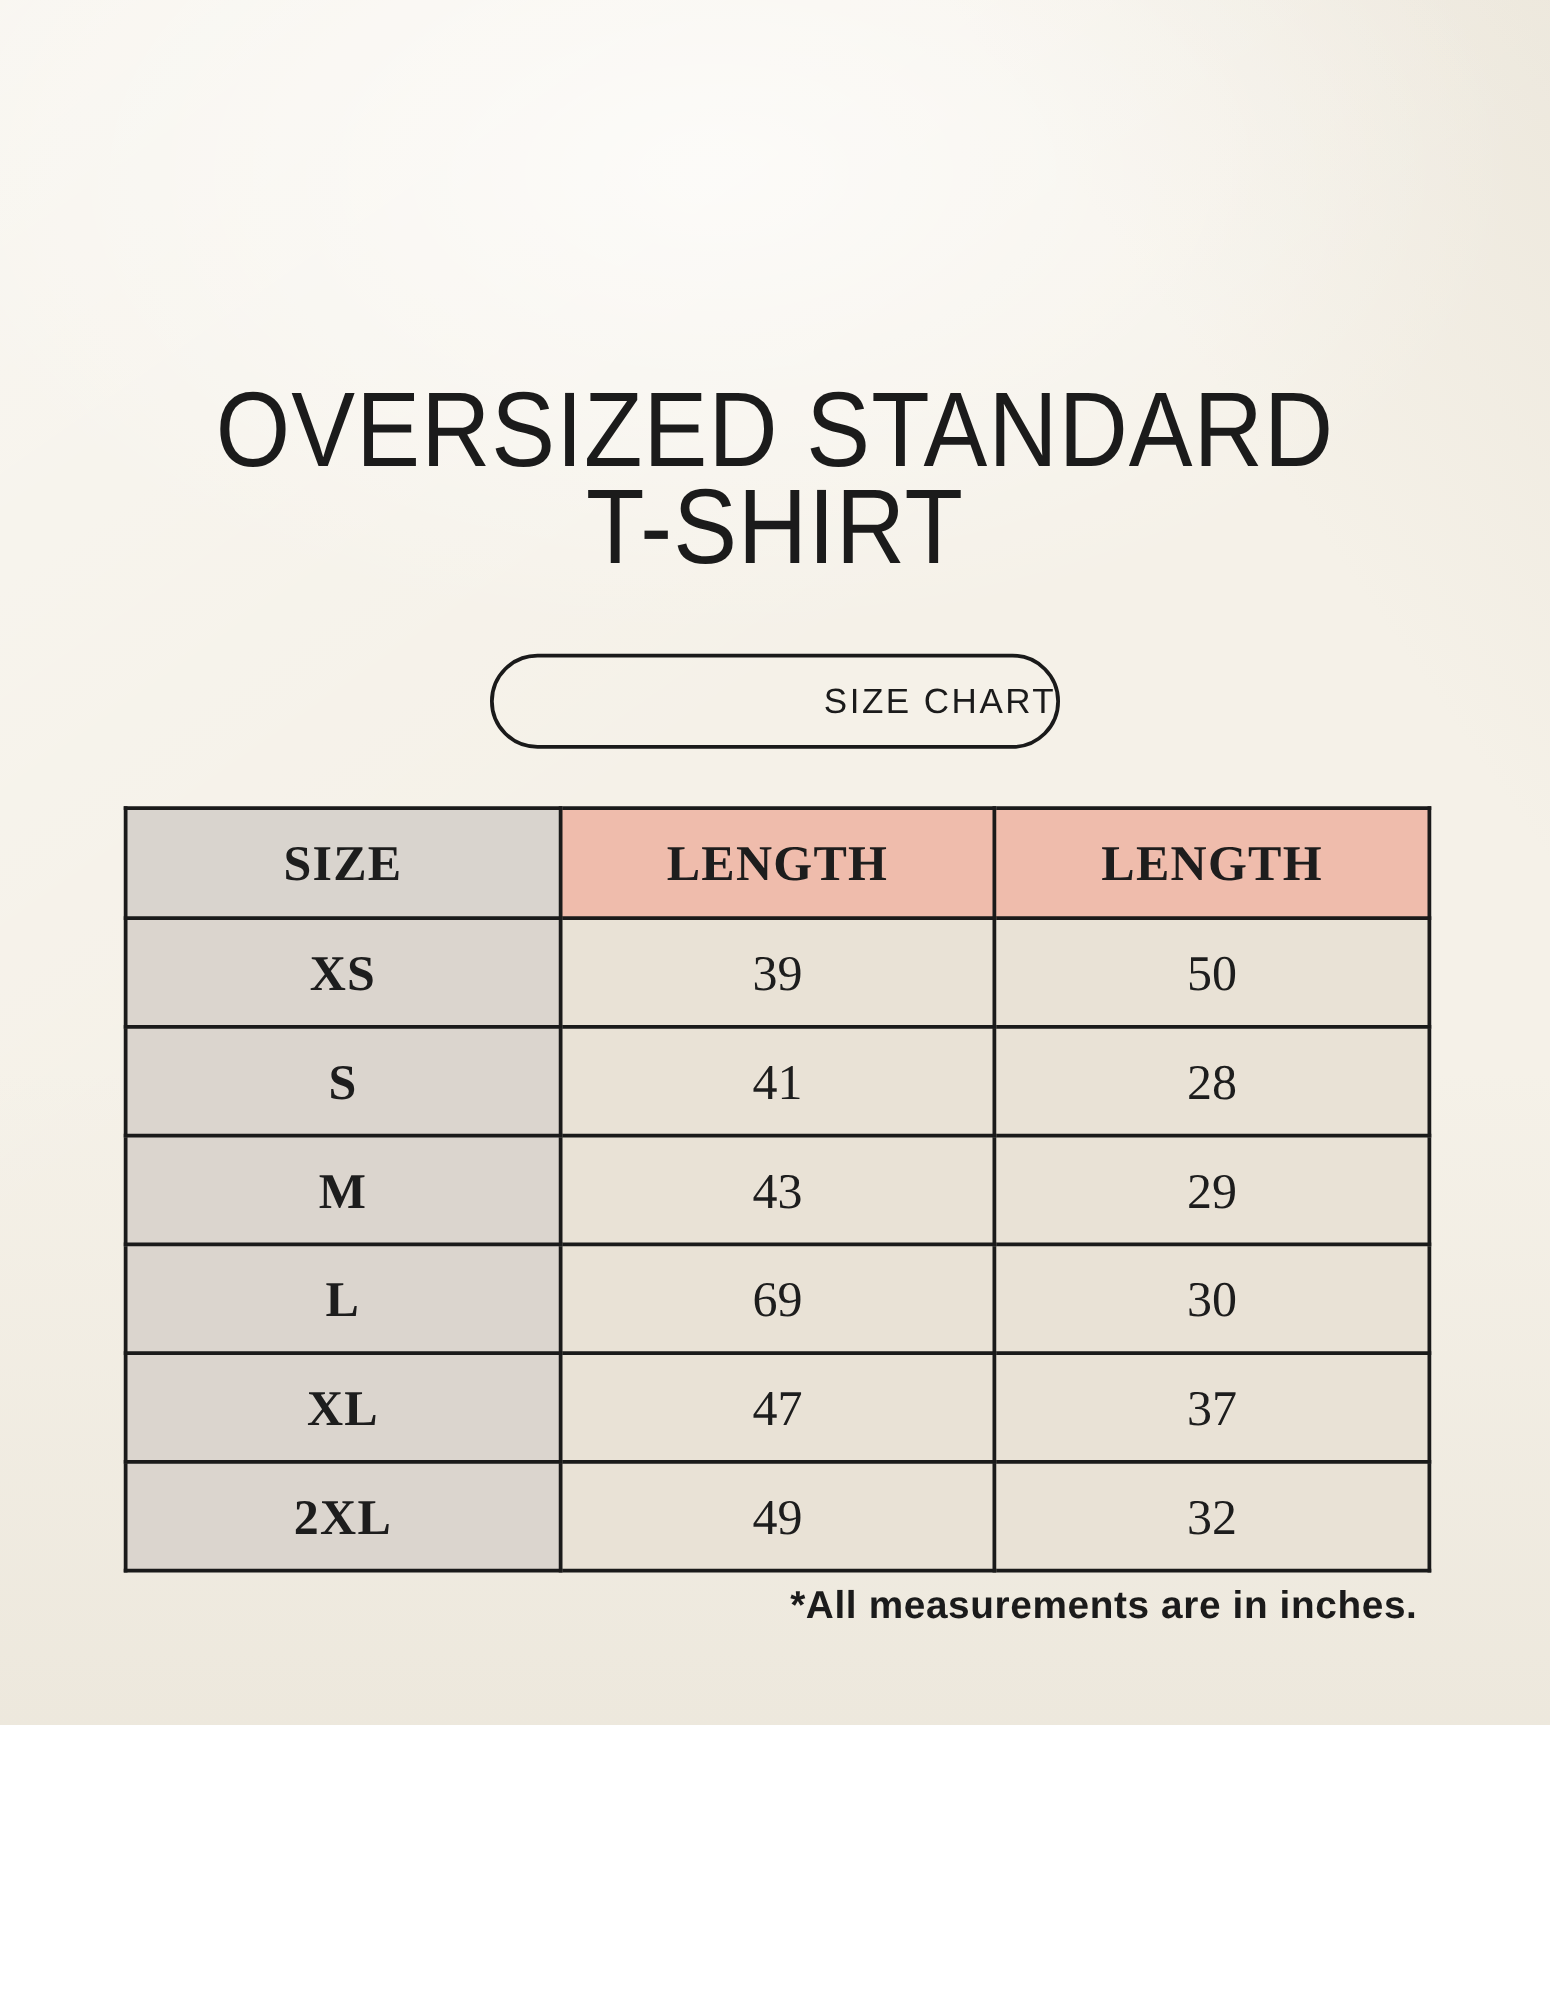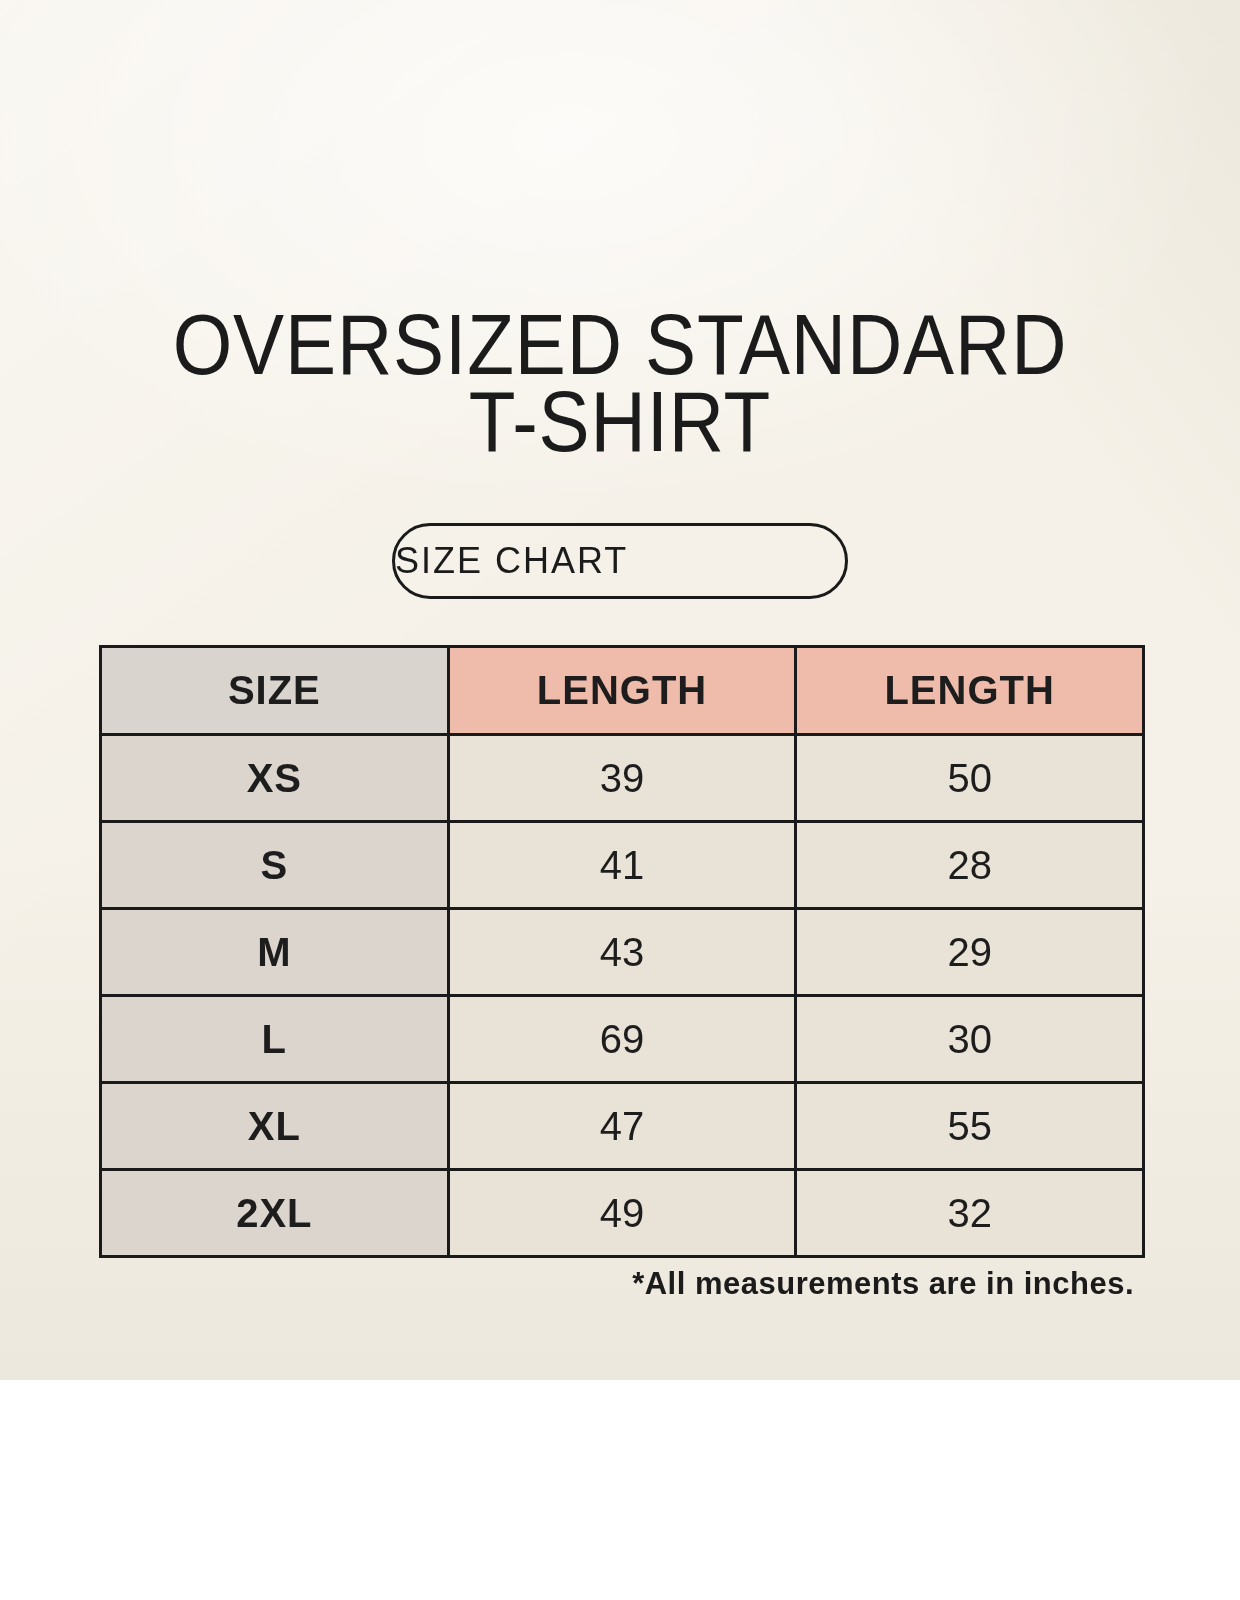--- a/index.html
+++ b/index.html
@@ -41,41 +41,42 @@
     top: 523px;
     left: 50%;
     transform: translateX(-50%);
     width: 456px;
     height: 76px;
     box-sizing: border-box;
     border: 3px solid #1a1a1a;
     border-radius: 42px;
     display: flex;
     align-items: center;
-    justify-content: flex-start;
-    font-size: 36px;
+    justify-content: flex-end;
+    font-size: 28px;
     letter-spacing: 2px;
     background: transparent;
     color: #1b1b1b;
   }
 
   .size-table {
     position: absolute;
     top: 645px;
     left: 99px;
     width: 1046px;
     border-collapse: collapse;
     table-layout: fixed;
     text-align: center;
     font-size: 40px;
   }
   .size-table th, .size-table td {
     border: 3px solid #1a1a1a;
     padding: 0;
     vertical-align: middle;
+    font-family: Liberation Serif, serif;
   }
   .size-table thead tr { height: 88px; }
   .size-table tbody tr { height: 87px; }
 
   th.col-size   { background: #d9d4ce; font-weight: 700; letter-spacing: 1px; }
   th.col-measure{ background: #efbcac; font-weight: 700; letter-spacing: 1px; }
   td.size-cell  { background: #dbd5ce; font-weight: 700; letter-spacing: 1px; margin-top: 47px; }
   td.val-cell   { background: #e9e2d6; font-weight: 400; }
 
   .footnote {
@@ -127,21 +128,21 @@
         <td class="val-cell">29</td>
       </tr>
       <tr>
         <td class="size-cell">L</td>
         <td class="val-cell">69</td>
         <td class="val-cell">30</td>
       </tr>
       <tr>
         <td class="size-cell">XL</td>
         <td class="val-cell">47</td>
-        <td class="val-cell">55</td>
+        <td class="val-cell">37</td>
       </tr>
       <tr>
         <td class="size-cell">2XL</td>
         <td class="val-cell">49</td>
         <td class="val-cell">32</td>
       </tr>
     </tbody>
   </table>
 
   <div class="footnote">*All measurements are in inches.</div>

